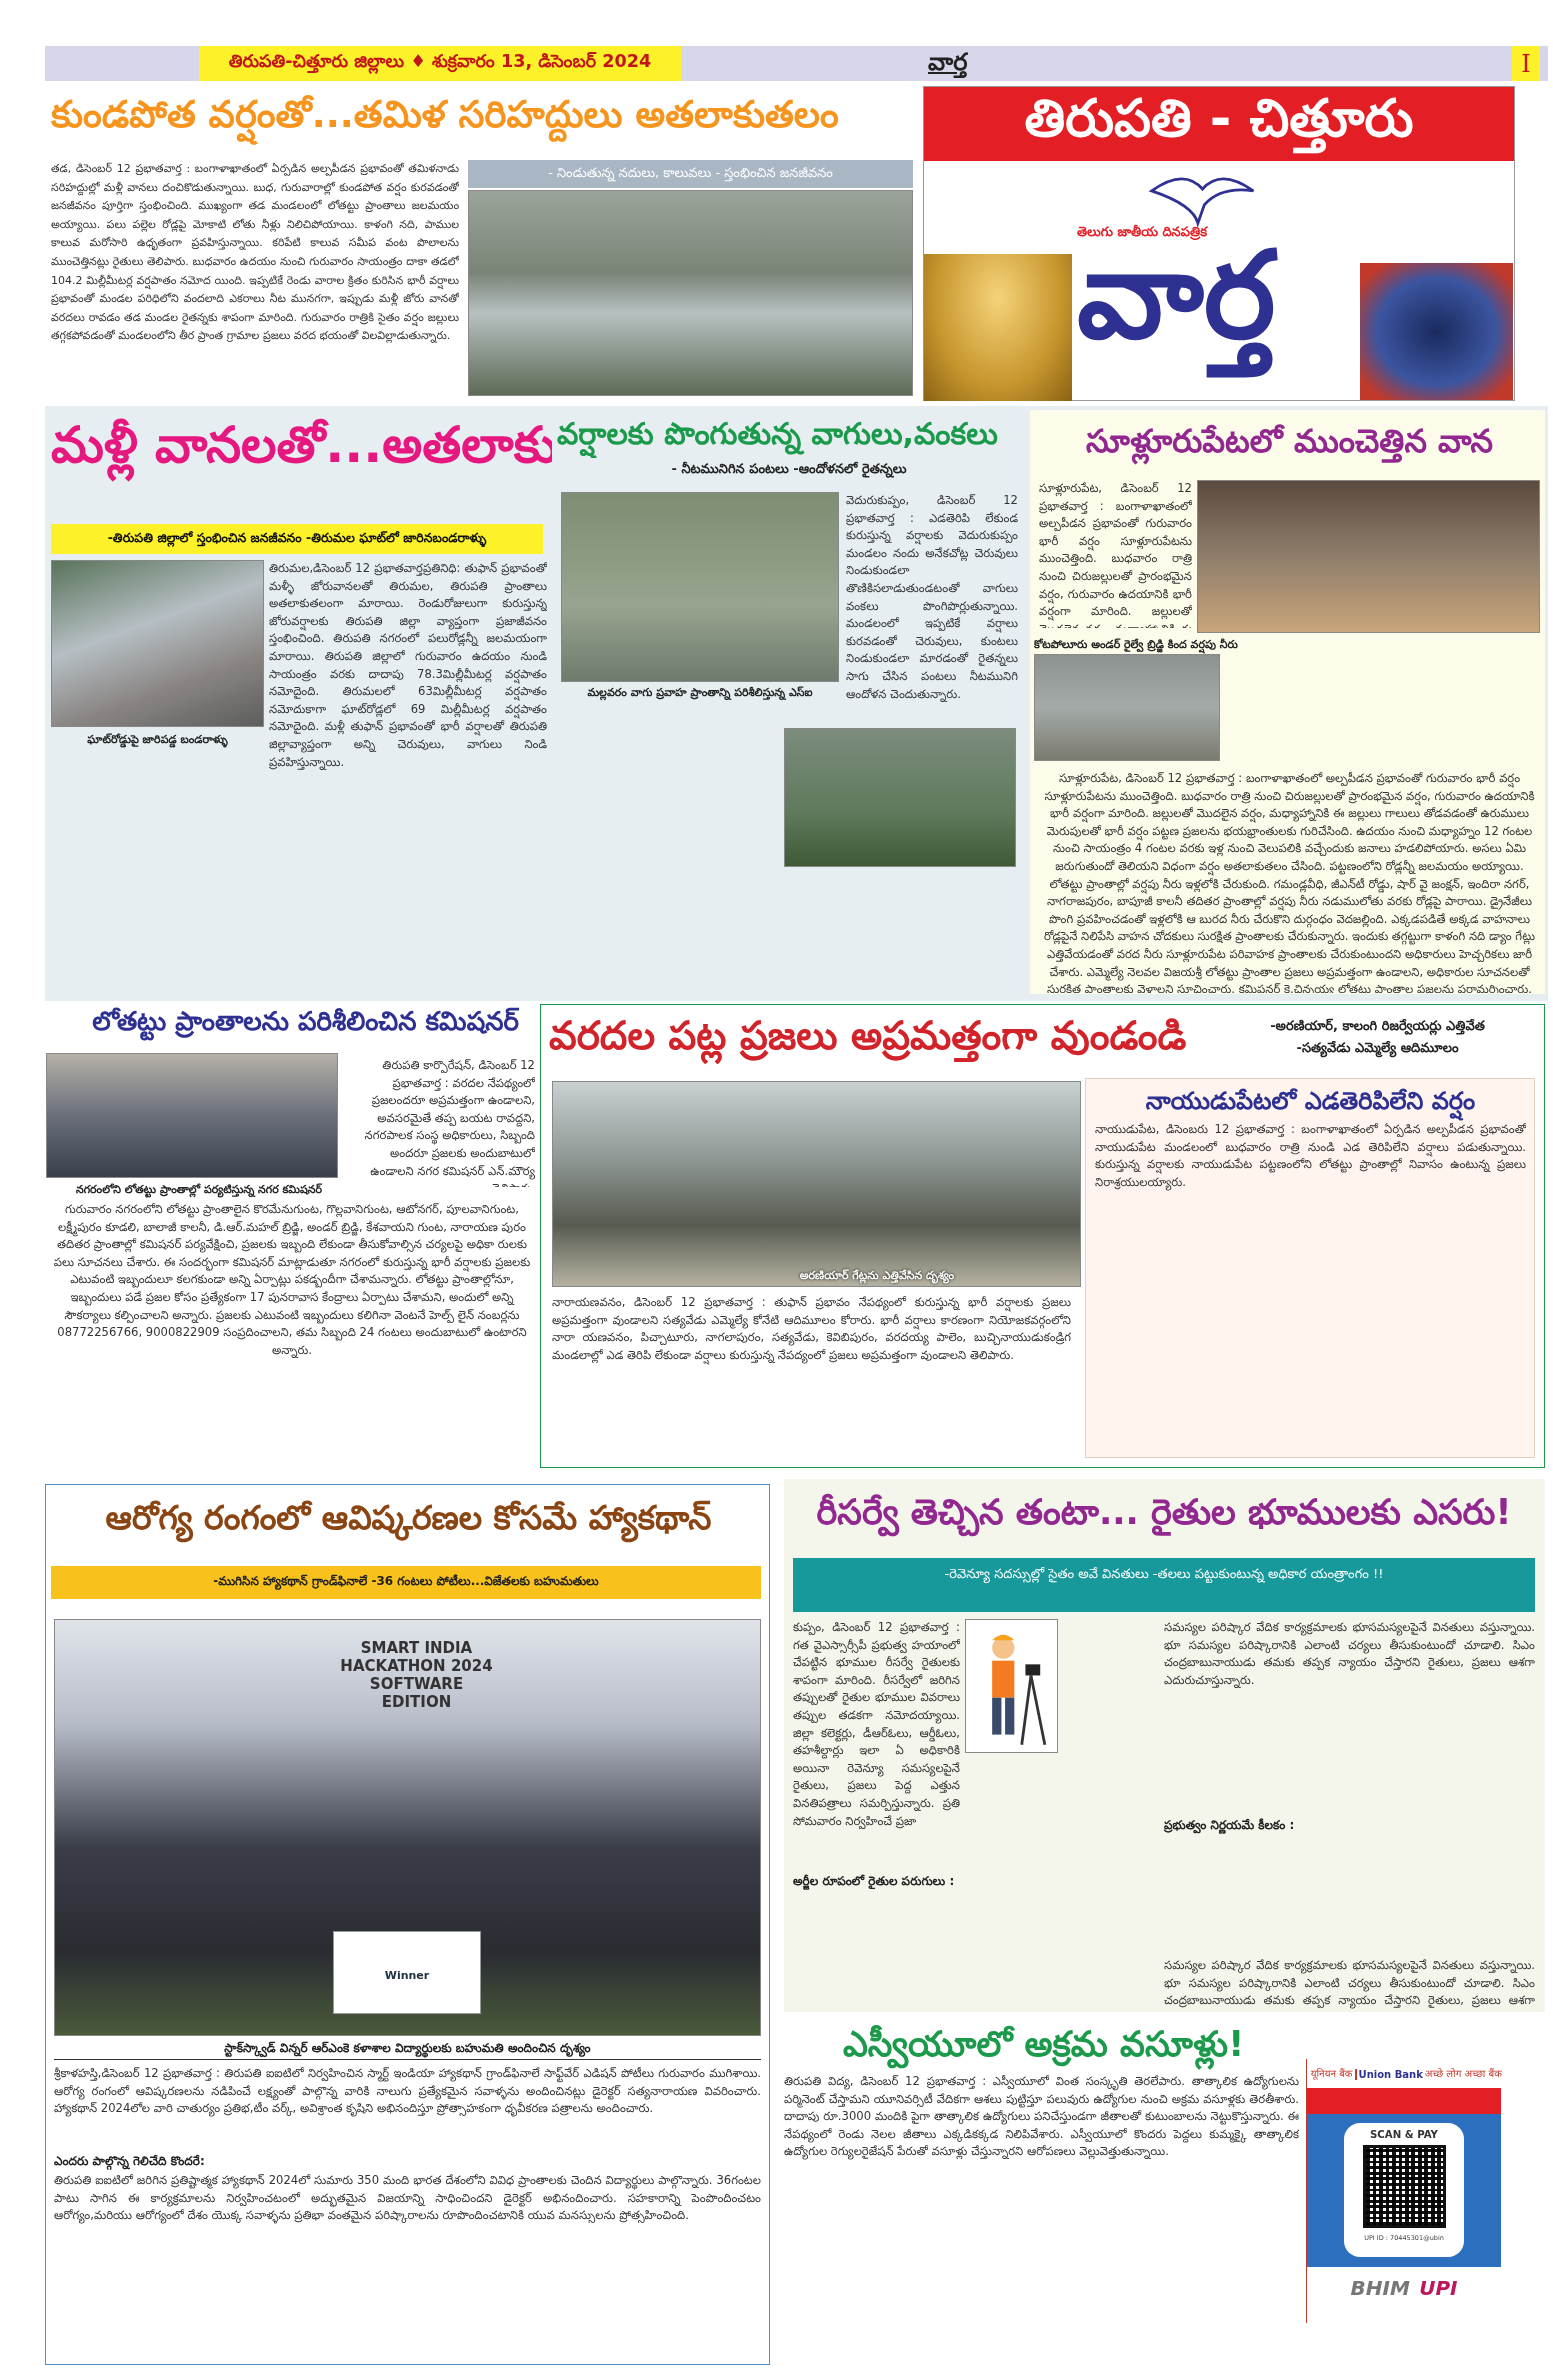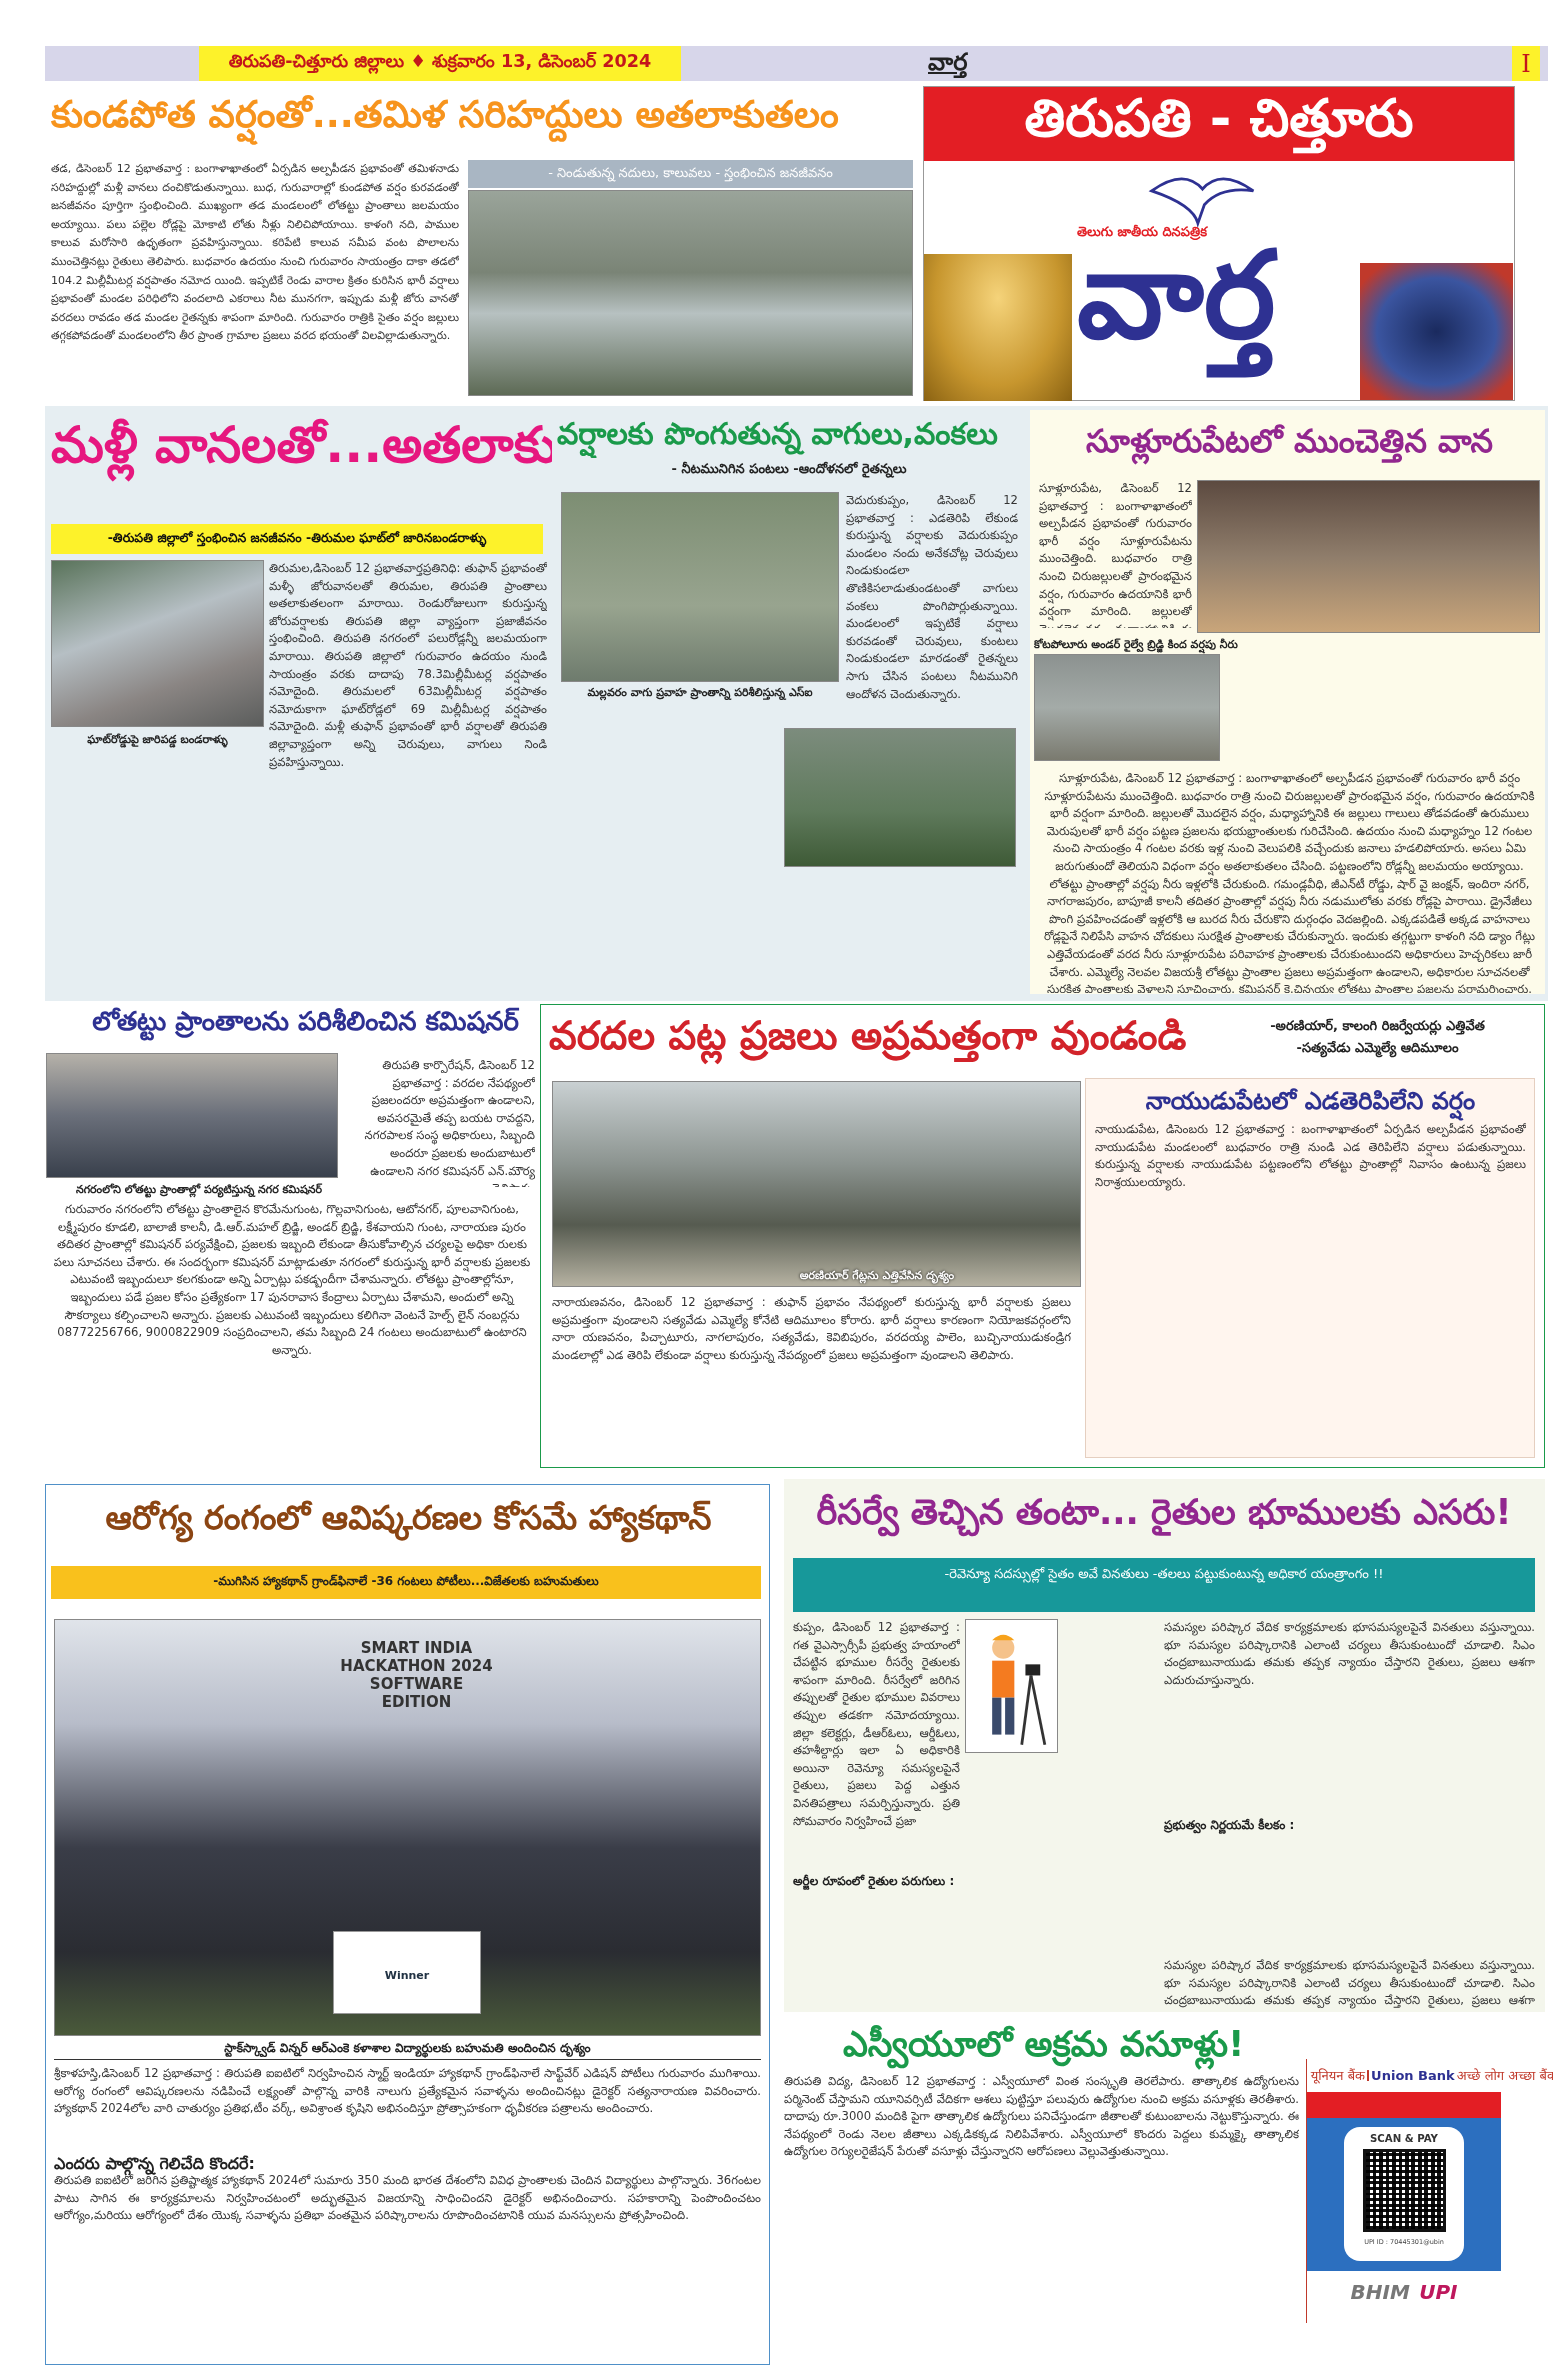--- a/index.html
+++ b/index.html
@@ -86,21 +86,21 @@
 <div class="abs" style="left:45px;top:1484px;width:725px;height:881px;border:1.9px solid #4f90c8"></div>
 <div class="abs head" style="left:56px;top:1498px;width:705px;font-size:33px;color:#8b4513;text-align:center">ఆరోగ్య రంగంలో ఆవిష్కరణల కోసమే హ్యాకథాన్</div>
 <div class="abs" style="left:51px;top:1566px;width:710px;height:33px;background:#f9c11c;font-size:12px;font-weight:bold;display:flex;align-items:center;justify-content:center">-ముగిసిన హ్యాకథాన్ గ్రాండ్‌ఫినాలే -36 గంటలు పోటీలు...విజేతలకు బహుమతులు</div>
 <div class="abs photo" style="left:54px;top:1619px;width:707px;height:417px;background:linear-gradient(180deg,#e0e4ea 0%,#b7bcc9 25%,#3a3d48 55%,#2a2c32 80%,#4a5a3a 100%)">
   <div class="abs" style="left:278px;top:18.6px;width:167px;font-size:15px;font-weight:bold;color:#333;text-align:center">SMART INDIA HACKATHON 2024 SOFTWARE EDITION</div>
   <div class="abs" style="left:278px;top:311px;width:148px;height:83px;background:#fff;border:0.9px solid #999;font-size:11px;font-weight:bold;color:#234;text-align:center;padding-top:37px">Winner</div>
 </div>
 <div class="abs cap" style="left:54px;top:2041px;width:707px;font-size:12px">స్టాక్‌స్క్వాడ్ విన్నర్ ఆర్ఎంకె కళాశాల విద్యార్థులకు బహుమతి అందించిన దృశ్యం</div>
 <div class="abs" style="left:54px;top:2059px;width:707px;border-top:0.9px solid #333"></div>
 <div class="abs txt" style="left:54px;top:2065px;width:707px;height:88px">శ్రీకాళహస్తి,డిసెంబర్ 12 ప్రభాతవార్త : తిరుపతి ఐఐటిలో నిర్వహించిన స్మార్ట్ ఇండియా హ్యాకథాన్ గ్రాండ్‌ఫినాలే సాఫ్ట్‌వేర్ ఎడిషన్ పోటీలు గురువారం ముగిశాయి. ఆరోగ్య రంగంలో ఆవిష్కరణలను నడిపించే లక్ష్యంతో పాల్గొన్న వారికి నాలుగు ప్రత్యేకమైన సవాళ్ళను అందించినట్లు డైరెక్టర్ సత్యనారాయణ వివరించారు. హ్యాకథాన్ 2024లోల వారి చాతుర్యం ప్రతిభ,టీం వర్క్, అవిశ్రాంత కృషిని అభినందిస్తూ ప్రోత్సాహకంగా ధృవీకరణ పత్రాలను అందించారు.</div>
-<div class="abs" style="left:54px;top:2154px;font-size:16px;font-weight:bold">ఎందరు పాల్గొన్న గెలిచేది కొందరే:</div>
+<div class="abs" style="left:54px;top:2154px;font-size:12px;font-weight:bold">ఎందరు పాల్గొన్న గెలిచేది కొందరే:</div>
 <div class="abs txt" style="left:54px;top:2172px;width:707px;height:186px">తిరుపతి ఐఐటిలో జరిగిన ప్రతిష్టాత్మక హ్యాకథాన్ 2024లో సుమారు 350 మంది భారత దేశంలోని వివిధ ప్రాంతాలకు చెందిన విద్యార్థులు పాల్గొన్నారు. 36గంటల పాటు సాగిన ఈ కార్యక్రమాలను నిర్వహించటంలో అద్భుతమైన విజయాన్ని సాధించిందని డైరెక్టర్ అభినందించారు. సహకారాన్ని పెంపొందించటం ఆరోగ్యం,మరియు ఆరోగ్యంలో దేశం యొక్క సవాళ్ళను ప్రతిభా వంతమైన పరిష్కారాలను రూపొందించటానికి యువ మనస్సులను ప్రోత్సహించింది.</div>
 
 <div class="abs" style="left:784px;top:1479px;width:761px;height:533px;background:#f4f6ec"></div>
 <div class="abs head" style="left:793px;top:1492px;width:742px;font-size:35px;color:#92278f;text-align:center">రీసర్వే తెచ్చిన తంటా... రైతుల భూములకు ఎసరు!</div>
 <div class="abs" style="left:793px;top:1558px;width:742px;height:54px;background:#17989a;color:#fff;font-size:13px;text-align:center;padding-top:4.6px;line-height:22px">
   <div>-రెవెన్యూ సదస్సుల్లో సైతం అవే వినతులు -తలలు పట్టుకుంటున్న అధికార యంత్రాంగం !!</div>
 </div>
 <div class="abs" style="left:965px;top:1619px;width:93px;height:134px;background:#fff;border:0.9px solid #888">
   <svg width="93" height="134" viewBox="0 0 100 145">
       <circle cx="40" cy="30" r="12" fill="#f5c28a"></circle>
@@ -116,21 +116,21 @@
 <div class="abs txt" style="left:793px;top:1619px;width:167px;height:371px">కుప్పం, డిసెంబర్ 12 ప్రభాతవార్త : గత వైఎస్సార్సీపీ ప్రభుత్వ హయాంలో చేపట్టిన భూముల రీసర్వే రైతులకు శాపంగా మారింది. రీసర్వేలో జరిగిన తప్పులతో రైతుల భూముల వివరాలు తప్పుల తడకగా నమోదయ్యాయి. జిల్లా కలెక్టర్లు, డీఆర్ఓలు, ఆర్డీఓలు, తహశీల్దార్లు ఇలా ఏ అధికారికి అయినా రెవెన్యూ సమస్యలపైనే రైతులు, ప్రజలు పెద్ద ఎత్తున వినతిపత్రాలు సమర్పిస్తున్నారు. ప్రతి సోమవారం నిర్వహించే ప్రజా</div>
 <div class="abs" style="left:793px;top:1874px;font-size:12px;font-weight:bold">అర్జీల రూపంలో రైతుల పరుగులు :</div>
 <div class="abs txt" style="left:1164px;top:1619px;width:371px;height:269px">సమస్యల పరిష్కార వేదిక కార్యక్రమాలకు భూసమస్యలపైనే వినతులు వస్తున్నాయి. భూ సమస్యల పరిష్కారానికి ఎలాంటి చర్యలు తీసుకుంటుందో చూడాలి. సిఎం చంద్రబాబునాయుడు తమకు తప్పక న్యాయం చేస్తారని రైతులు, ప్రజలు ఆశగా ఎదురుచూస్తున్నారు.</div>
 <div class="abs" style="left:1164px;top:1818px;font-size:12px;font-weight:bold">ప్రభుత్వం నిర్ణయమే కీలకం :</div>
 <div class="abs txt" style="left:1164px;top:1957px;width:371px;height:53px">సమస్యల పరిష్కార వేదిక కార్యక్రమాలకు భూసమస్యలపైనే వినతులు వస్తున్నాయి. భూ సమస్యల పరిష్కారానికి ఎలాంటి చర్యలు తీసుకుంటుందో చూడాలి. సిఎం చంద్రబాబునాయుడు తమకు తప్పక న్యాయం చేస్తారని రైతులు, ప్రజలు ఆశగా ఎదురుచూస్తున్నారు.</div>
 
 <div class="abs head" style="left:784px;top:2024px;width:519px;font-size:35px;color:#1a9a4a;text-align:center">ఎస్వీయూలో అక్రమ వసూళ్లు!</div>
 <div class="abs txt" style="left:784px;top:2073px;width:515px;height:288px">తిరుపతి విద్య, డిసెంబర్ 12 ప్రభాతవార్త : ఎస్వీయూలో వింత సంస్కృతి తెరలేపారు. తాత్కాలిక ఉద్యోగులను పర్మినెంట్ చేస్తామని యూనివర్సిటీ వేదికగా ఆశలు పుట్టిస్తూ పలువురు ఉద్యోగుల నుంచి అక్రమ వసూళ్లకు తెరతీశారు. దాదాపు రూ.3000 మందికి పైగా తాత్కాలిక ఉద్యోగులు పనిచేస్తుండగా జీతాలతో కుటుంబాలను నెట్టుకొస్తున్నారు. ఈ నేపథ్యంలో రెండు నెలల జీతాలు ఎక్కడికక్కడ నిలిపివేశారు. ఎస్వీయూలో కొందరు పెద్దలు కుమ్మక్కై తాత్కాలిక ఉద్యోగుల రెగ్యులరైజేషన్ పేరుతో వసూళ్లు చేస్తున్నారని ఆరోపణలు వెల్లువెత్తుతున్నాయి.</div>
 
 <div class="abs" style="left:1306px;top:2059px;width:195px;height:264px;border-left:1.9px solid #c0392b;background:#fff">
-  <div style="display:flex;align-items:center;gap:2px;padding:7.4px 3.7px;font-size:13px;color:#c0392b;white-space:nowrap">
+  <div style="display:flex;align-items:flex-end;gap:2px;padding:7.4px 3.7px;font-size:10px;color:#c0392b;white-space:nowrap">
     <span>यूनियन बैंक</span>
     <span style="display:inline-block;width:11px;height:11px;border:1.9px solid #c0392b;border-radius:5.6px 5.6px 0 0;border-bottom:none"></span>
     <span style="color:#2e3192;font-weight:bold">Union Bank</span>
     <span>अच्छे लोग अच्छा बैंक</span>
   </div>
   <div style="height:26px;background:#e31e24"></div>
   <div style="background:#2c6fbf;padding:9.3px 37px;height:153px">
     <div style="background:#fff;border-radius:16px;height:134px;text-align:center;padding-top:5.6px">
       <div style="font-size:10.2px;font-weight:bold;color:#333">SCAN &amp; PAY</div>
       <div style="margin:5.6px auto;width:83px;height:83px;background:repeating-linear-gradient(90deg,#111 0 3.7px,#fff 3.7px 6.5px),repeating-linear-gradient(0deg,#111 0 2.8px,#fff 2.8px 5.6px);background-blend-mode:multiply;border:3.7px solid #111"></div>

